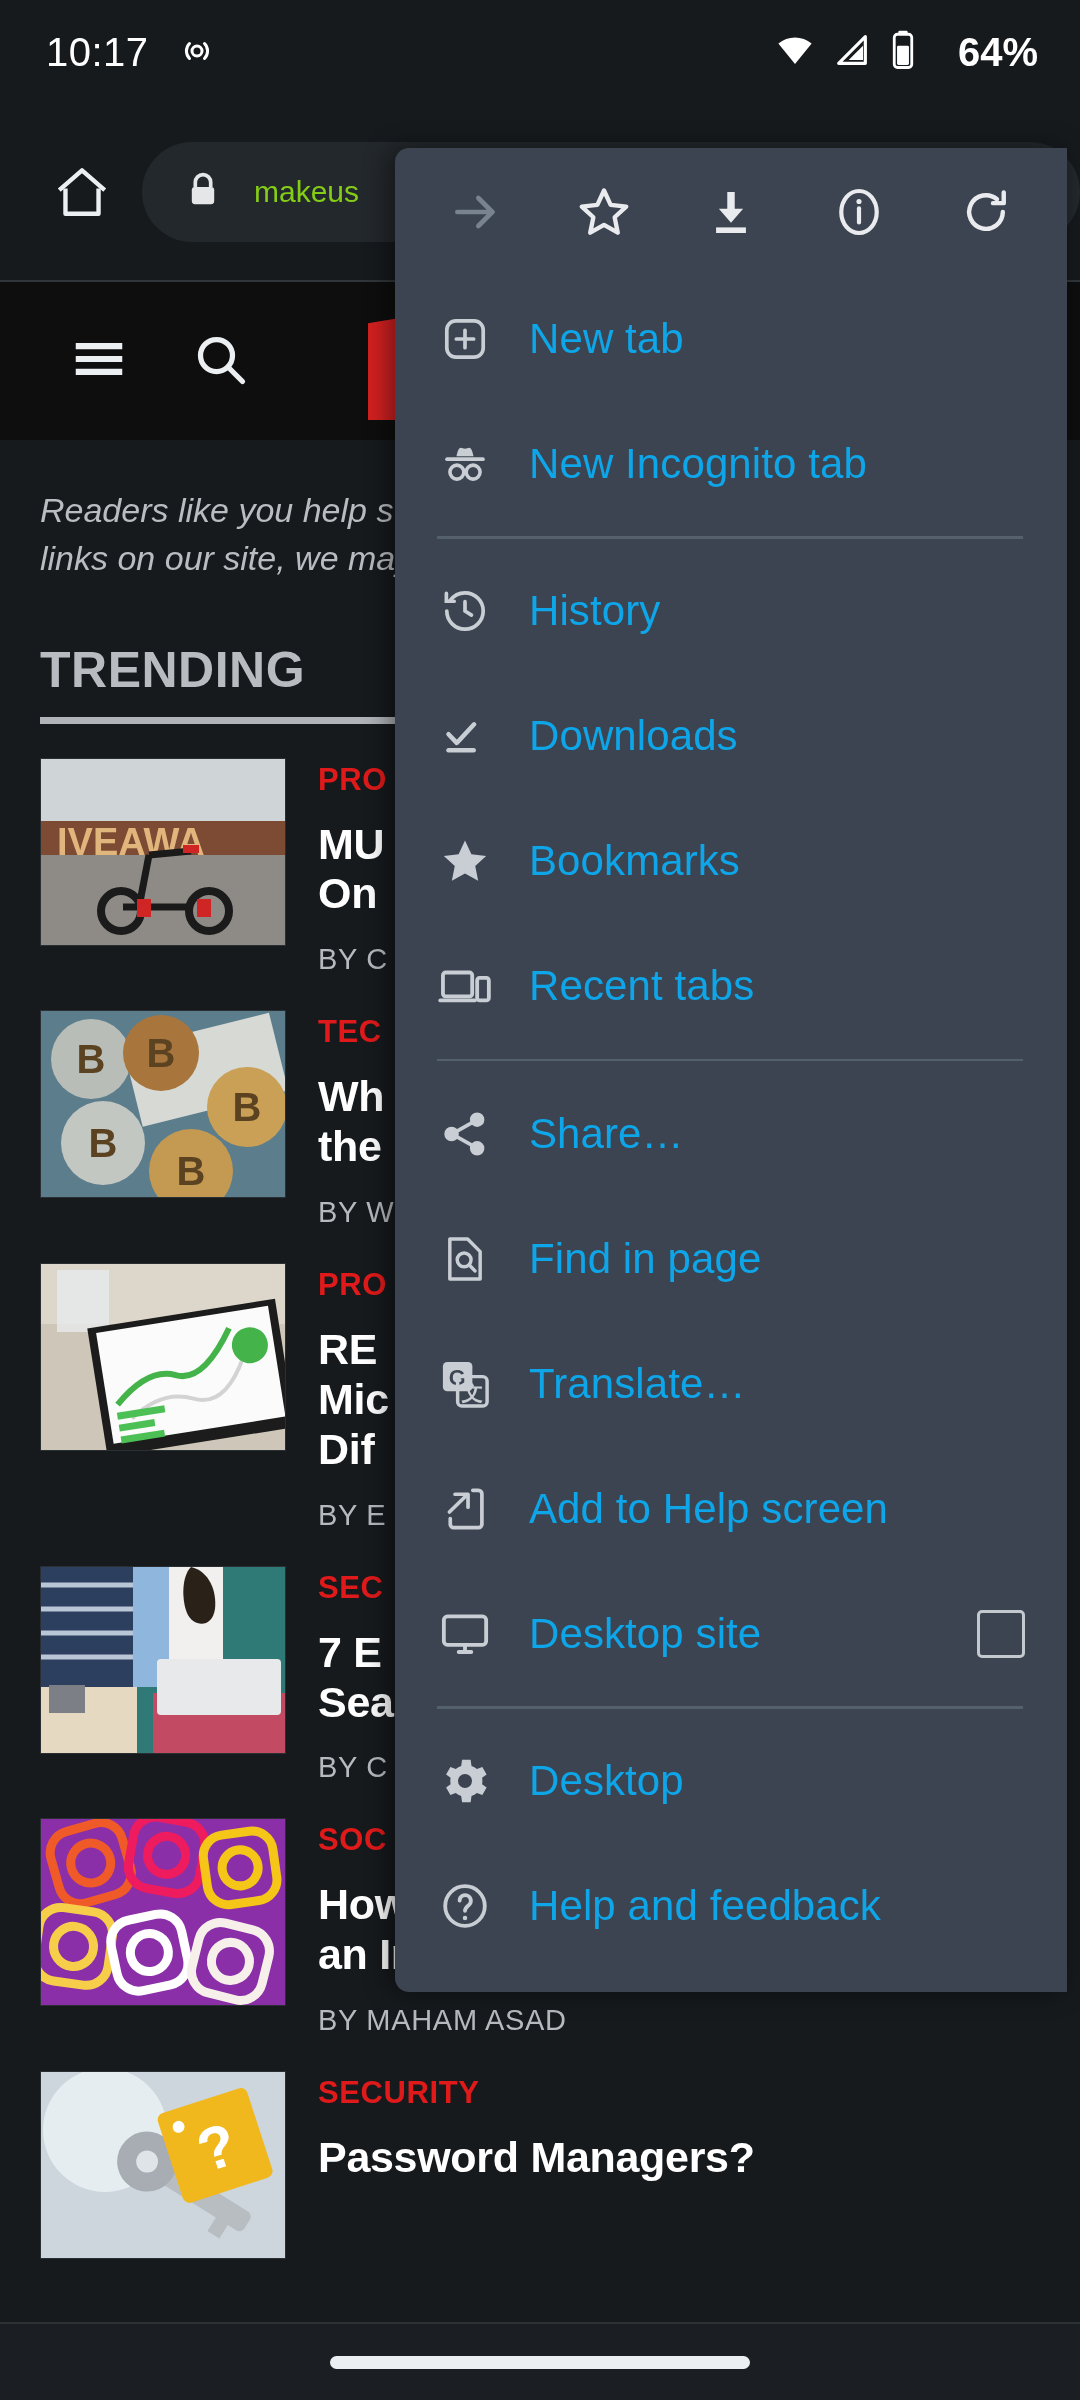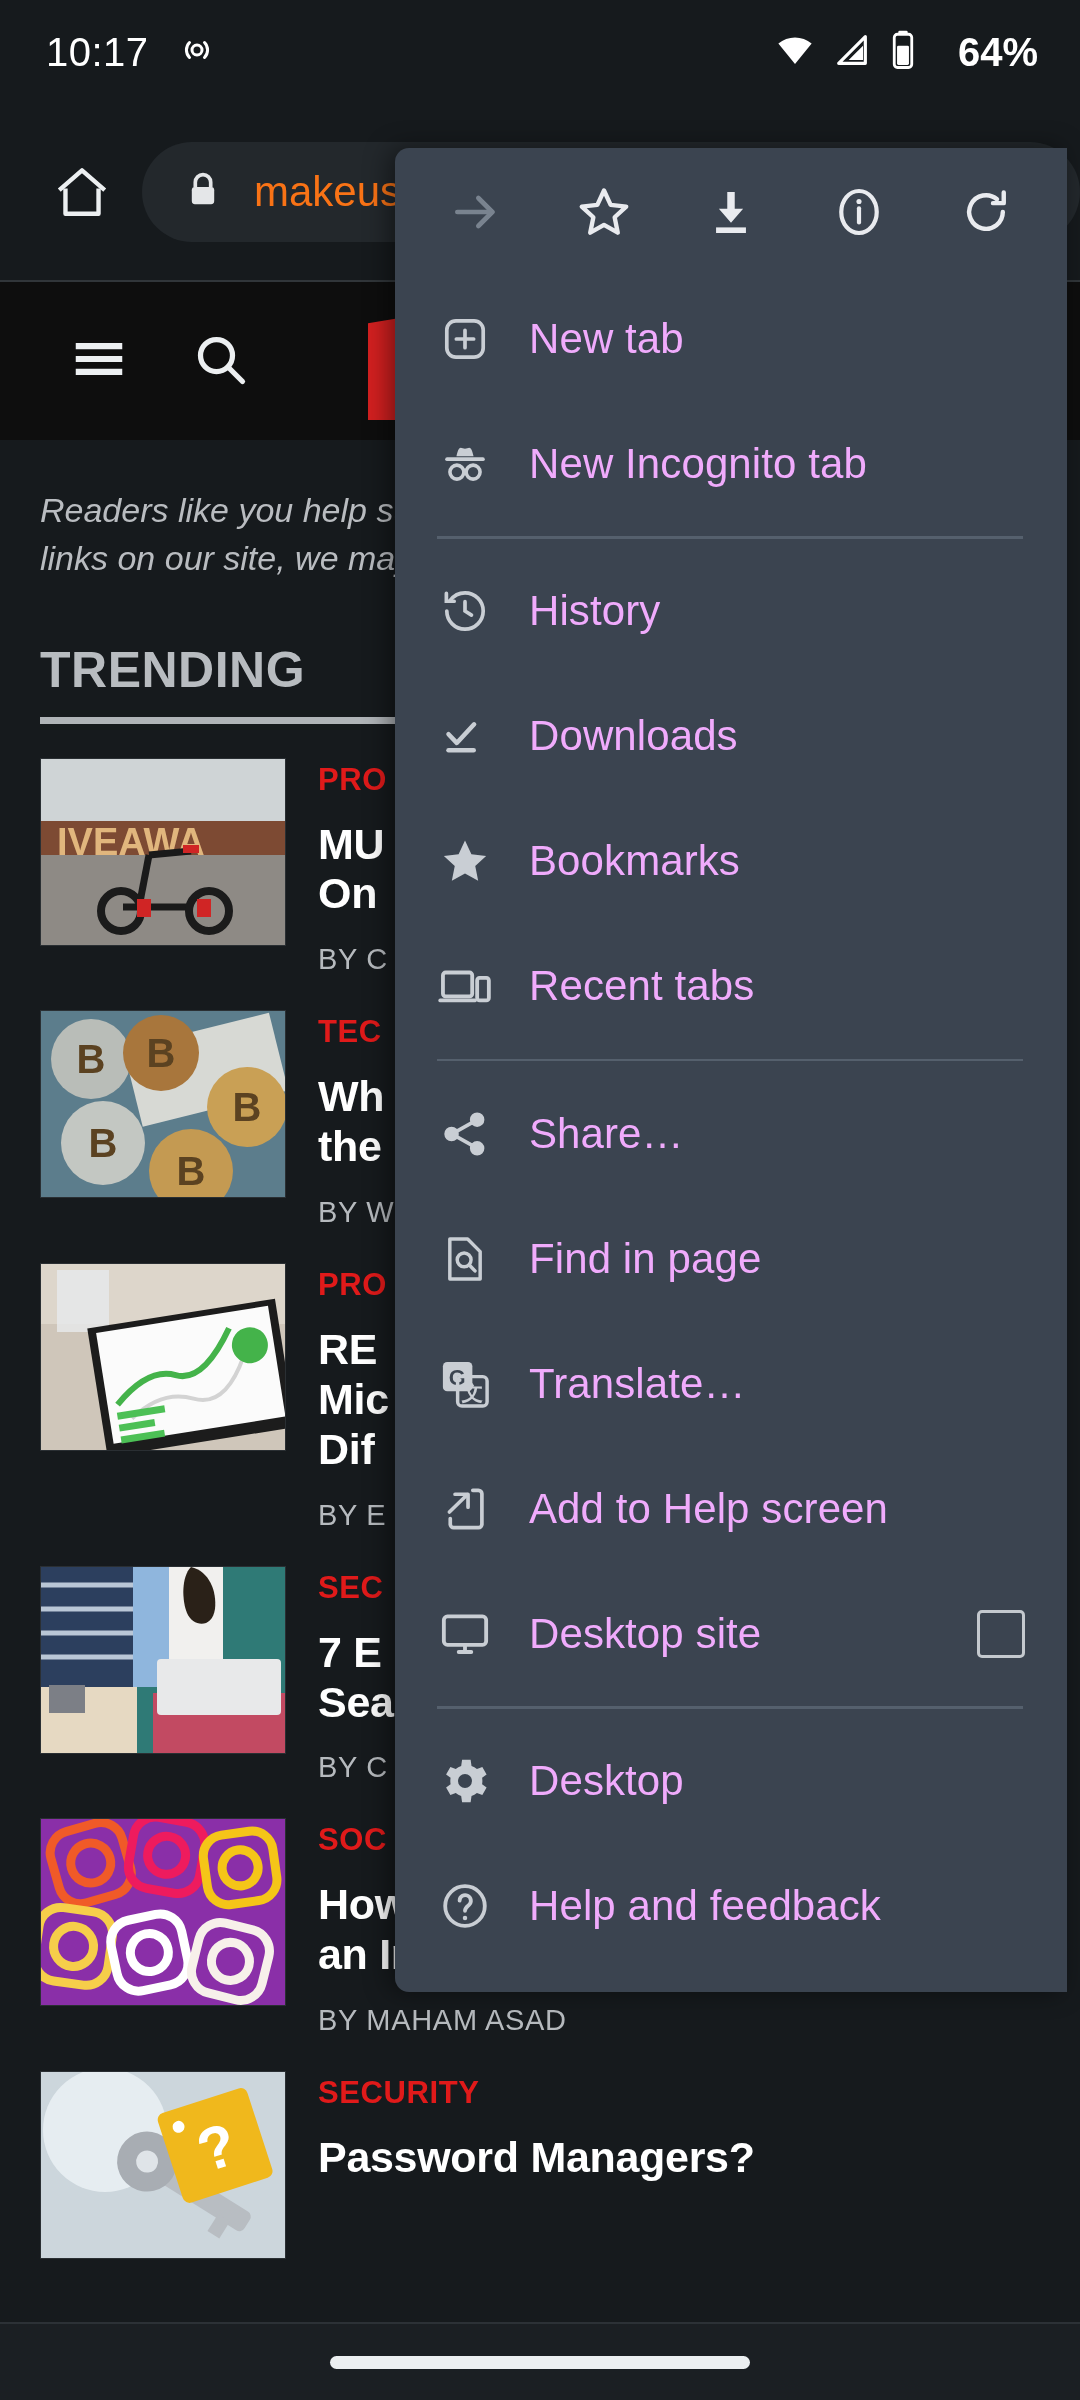--- a/index.html
+++ b/index.html
@@ -10,37 +10,37 @@
     color:#e8eaed;
     position:relative;
   }
 
   
   .statusbar{
     position:absolute; top:0; left:0; width:1080px; height:104px;
     display:flex; align-items:center; justify-content:space-between;
     padding:0 42px 0 46px; background:#161a1d; z-index:5;
   }
-  .sb-left{ display:flex; align-items:flex-start; gap:28px; }
+  .sb-left{ display:flex; align-items:flex-end; gap:28px; }
   .sb-clock{ font-size:40px; font-weight:500; color:#ffffff; letter-spacing:.5px; }
   .sb-right{ display:flex; align-items:center; gap:16px; }
   .sb-pct{ font-size:40px; font-weight:600; color:#ffffff; margin-left:24px; }
 
   
   .toolbar{
     position:absolute; top:104px; left:0; width:1080px; height:176px;
     background:#161a1d; display:flex; align-items:center; padding-left:36px; z-index:4;
   }
   .home-btn{ width:92px; height:92px; display:flex; align-items:center; justify-content:center; }
   .omnibox{
     margin-left:14px; height:100px; flex:1; margin-right:0;
     background:#23282c; border-radius:52px; display:flex; align-items:center;
     padding-left:40px; gap:30px; overflow:hidden;
   }
-  .omni-url{ font-size:42px; color:#f97316; white-space:nowrap; }
+  .omni-url{ font-size:30px; color:#84cc16; white-space:nowrap; }
 
   
   .site-header{
     position:absolute; top:280px; left:0; width:1080px; height:160px;
     background:#0e0e0e; display:flex; align-items:center; gap:60px;
     padding-left:68px; border-top:2px solid #31363a; z-index:2;
   }
   .site-logo{
     position:absolute; left:368px; top:310px; width:80px; height:110px;
     background:#d32020; clip-path:polygon(0 12%,100% 0,100% 100%,0 100%);
@@ -94,21 +94,21 @@
     height:128px; display:flex; align-items:center;
     justify-content:space-between; padding:0 42px;
   }
   .menu-top-btn{
     width:78px; height:78px; display:flex; align-items:center; justify-content:center;
   }
   .menu-item{
     height:125px; display:flex; align-items:center; padding:0 0 0 40px; gap:34px;
   }
   .mi-icon{ width:60px; height:60px; flex:none; display:flex; align-items:center; justify-content:center; }
-  .mi-label{ font-size:42px; color:#f0abfc; letter-spacing:.1px; white-space:nowrap; }
+  .mi-label{ font-size:42px; color:#0ea5e9; letter-spacing:.1px; white-space:nowrap; }
   .mi-spacer{ flex:1; }
   .mi-check{
     width:48px; height:48px; border:3.5px solid #c4c9ce; border-radius:5px;
     margin-right:42px; flex:none;
   }
   .menu-div{ height:2.5px; background:#55606d; margin:10px 44px 10px 42px; }
 
   
   .navbar{
     position:absolute; left:0; bottom:0; width:1080px; height:78px;

